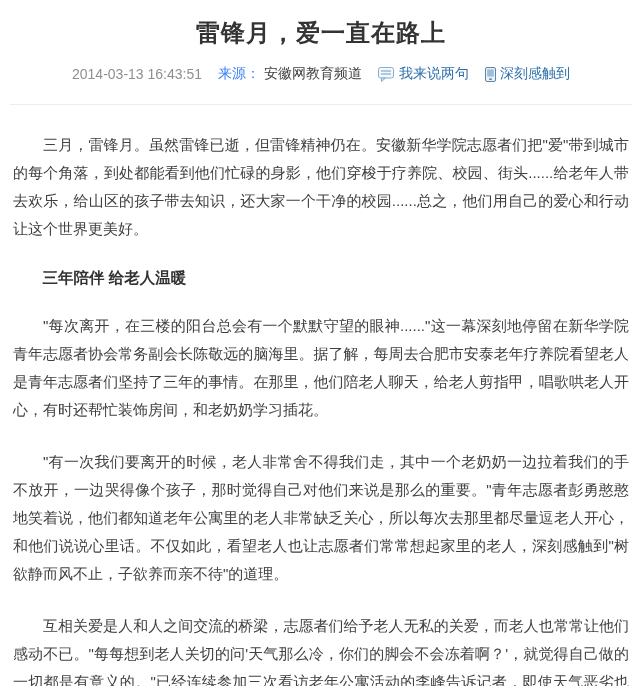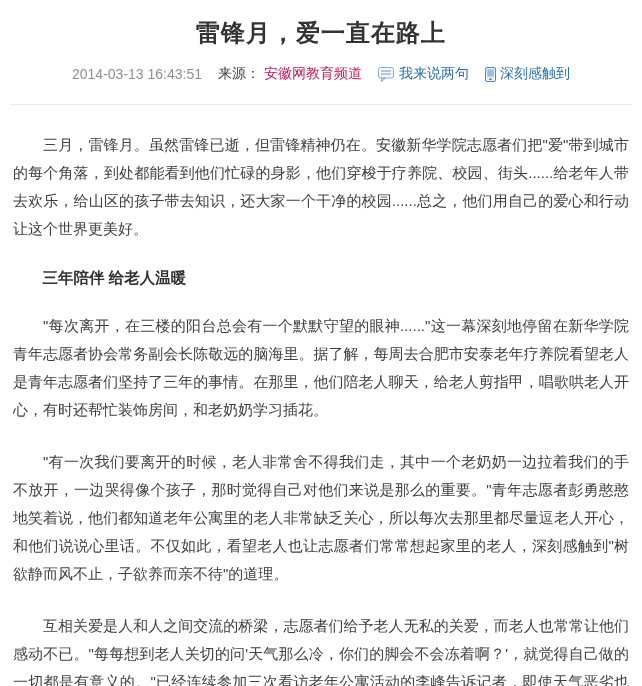--- a/index.html
+++ b/index.html
@@ -34,23 +34,23 @@
     font-size: 14px;
     color: #8f8f8f;
     text-align: center;
     display: flex;
     justify-content: center;
     align-items: center;
     gap: 16px;
     white-space: nowrap;
   }
   .meta-item { display: inline-flex; align-items: center; gap: 4px; }
-  .meta-source-label { color: #404040; }
+  .meta-source-label { color: #3b82f6; }
   a.source-link {
-    color: #be185d;
+    color: #404040;
     text-decoration: none;
   }
   a.meta-link {
     color: #2a6ea9;
     text-decoration: none;
     display: inline-flex;
     align-items: center;
     gap: 4px;
   }
   .icon { display: inline-block; line-height: 0; }

